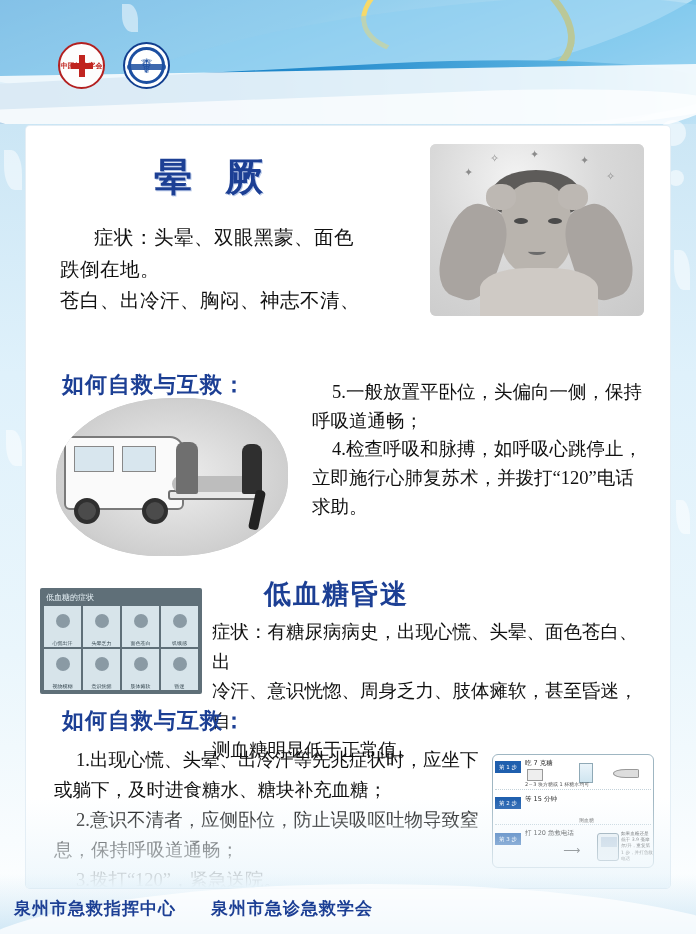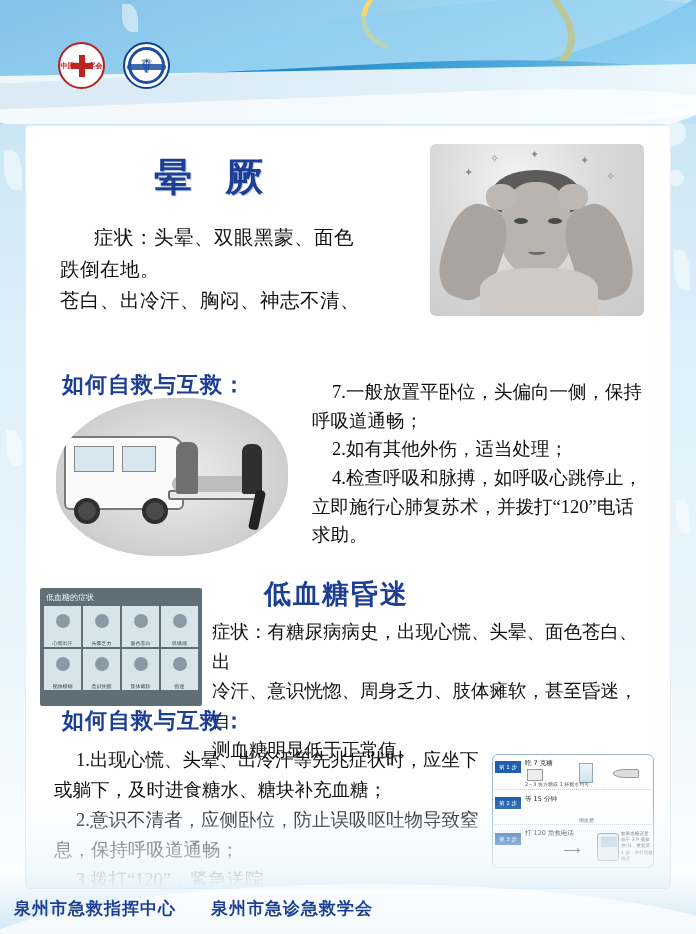--- a/index.html
+++ b/index.html
@@ -194,21 +194,21 @@
     position: absolute; left: 286px; top: 252px; width: 330px;
     font-size: 18.5px; line-height: 1.55; color: #111;
   }
   .steps-faint p { text-indent: 20px; }
   
   .h1b {
     position:absolute; left: 238px; top: 450px;
     font-family: "DejaVu Sans", sans-serif; font-weight: bold;
     font-size: 27px; color: #1c3f94; letter-spacing: 2px;
   }
-  #photo-sugar { left: 14px; top: 462px; width: 162px; height: 118px;
+  #photo-sugar { left: 14px; top: 462px; width: 162px; height: 106px;
     background: #5f6f78; border-radius: 2px; }
   #photo-sugar .t{ position:absolute; left:6px; top:4px; color:#e8f3f8; font-size:8px;
     font-family:"DejaVu Sans",sans-serif;}
   #photo-sugar .grid{ position:absolute; left:4px; top:18px; width:154px; height:84px;
     display:grid; grid-template-columns: repeat(4,1fr); grid-template-rows: repeat(2,1fr); gap:2px;}
   #photo-sugar .cell{ background:#d7e4ea; position:relative; }
   #photo-sugar .cell i{ position:absolute; left:50%; top:36%; transform:translate(-50%,-50%);
     width:14px;height:14px;border-radius:50%;background:#8a9aa4;}
   #photo-sugar .cell b{ position:absolute; left:0;right:0;bottom:1px; font-size:5px;
     text-align:center; color:#32434c; font-weight:normal;
@@ -341,22 +341,21 @@
       <div class="wheel a"></div>
       <div class="wheel b"></div>
       <div class="stretcher"></div>
       <div class="patient"></div>
       <div class="medic"></div>
       <div class="medic2"></div>
       <div class="leg"></div>
     </div>
 
     <div class="steps-faint">
-      <p>7.一般放置平卧位，头偏向一侧，保持呼吸道通畅；</p>
-      <p>2.如有其他外伤，适当处理；</p>
+      <p>5.一般放置平卧位，头偏向一侧，保持呼吸道通畅；</p>
       <p>4.检查呼吸和脉搏，如呼吸心跳停止，立即施行心肺复苏术，并拨打“120”电话求助。</p>
     </div>
 
     <div class="h1b">低血糖昏迷</div>
 
     <div class="faint-img" id="photo-sugar">
       <div class="t">低血糖的症状</div>
       <div class="grid">
         <div class="cell">
             <i></i>

